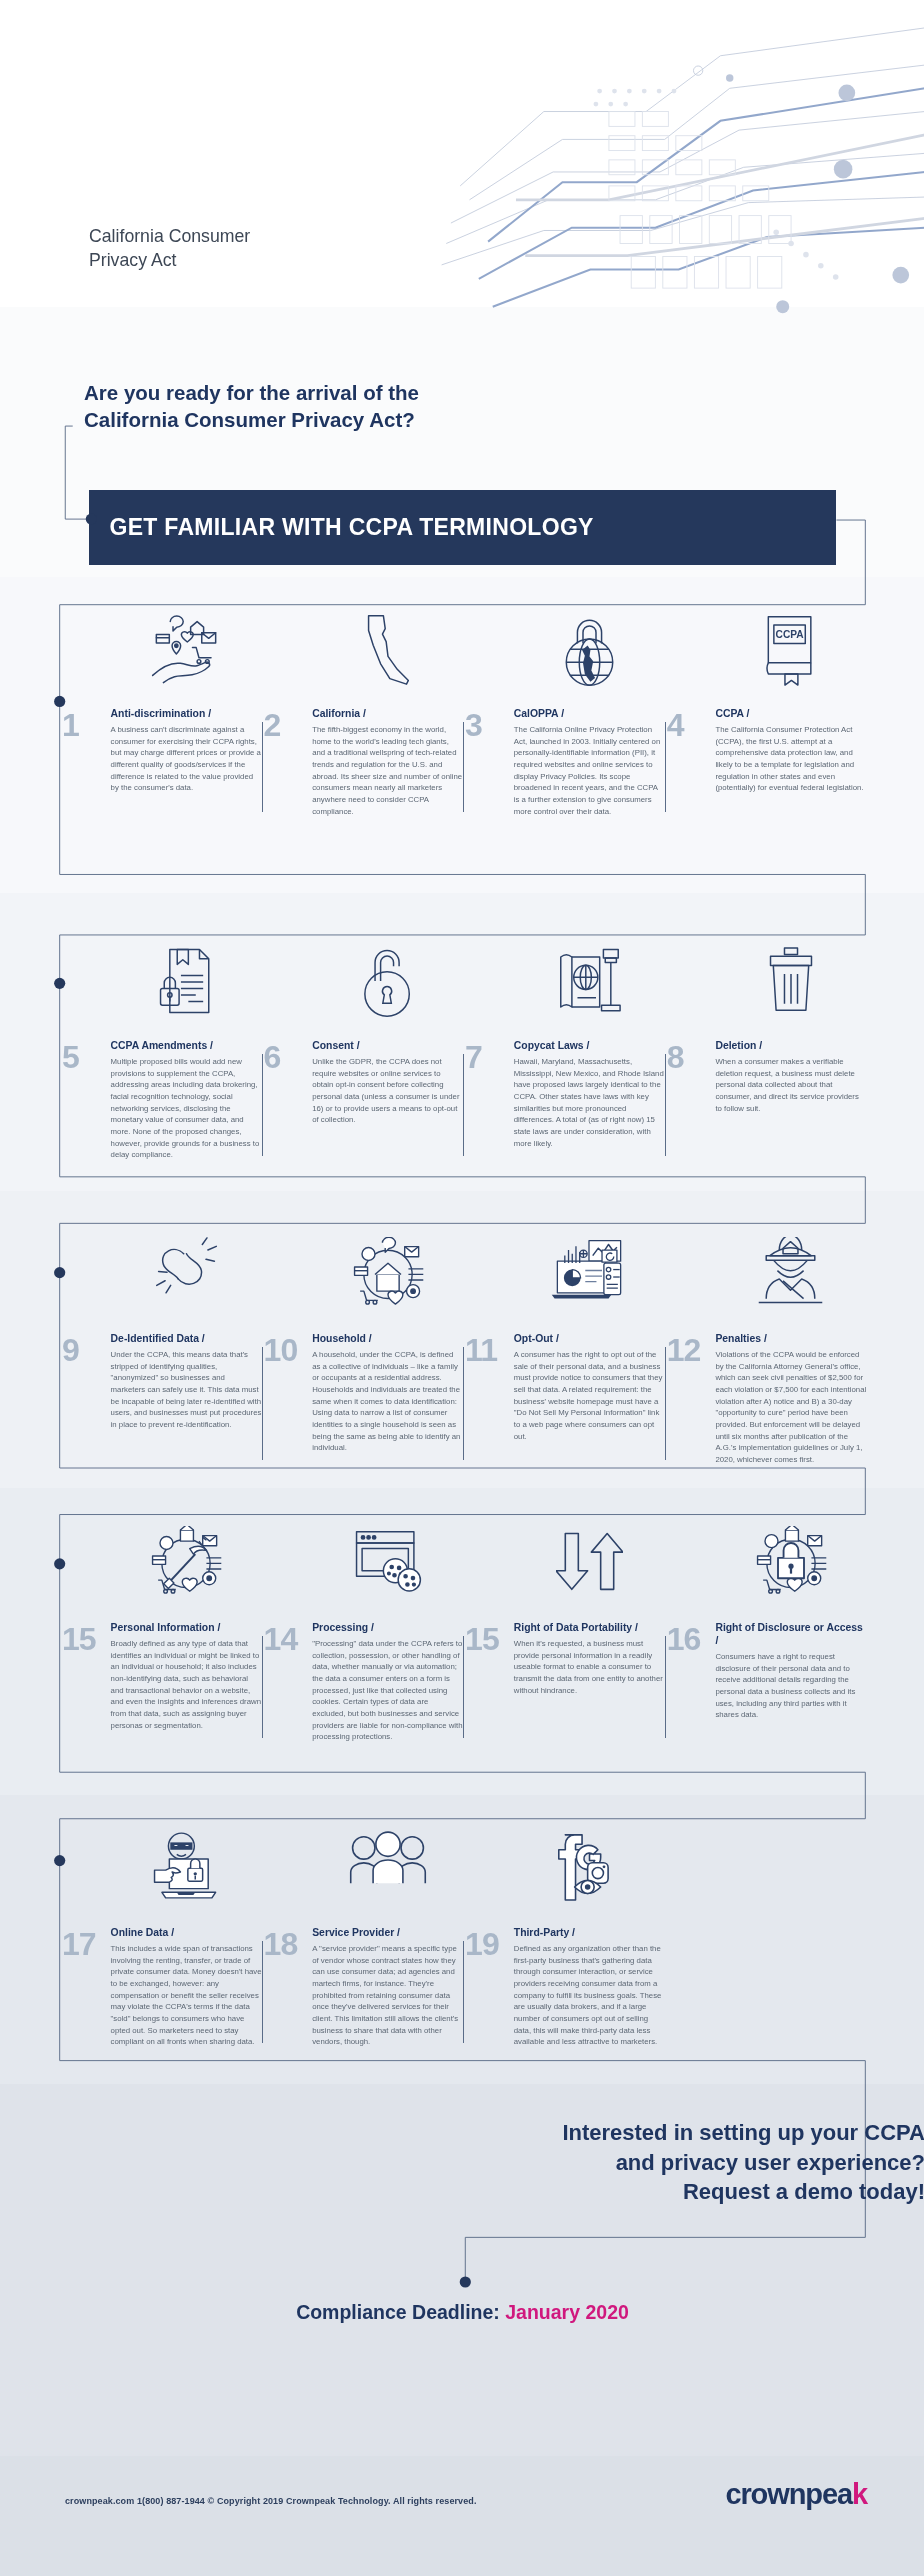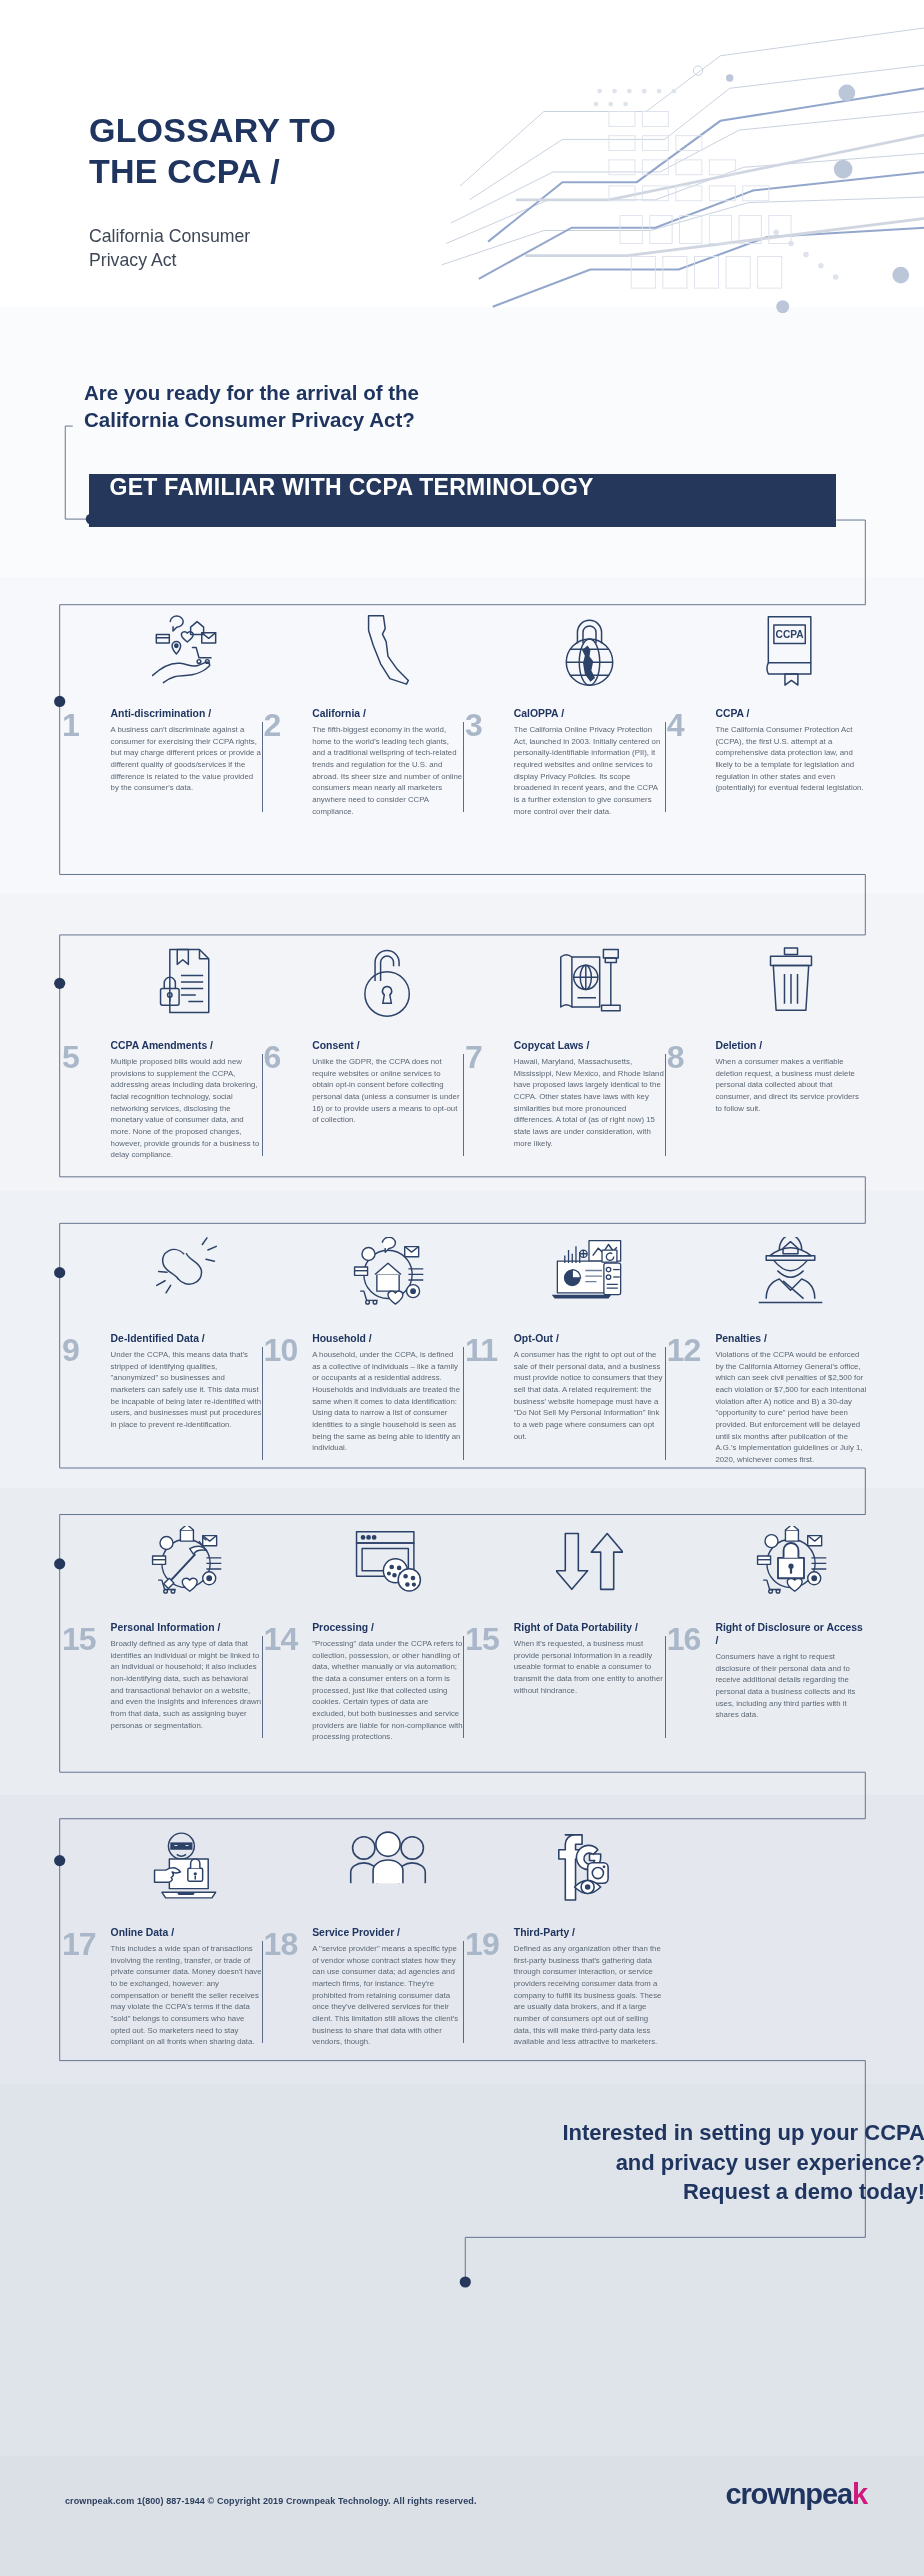--- a/index.html
+++ b/index.html
@@ -41,22 +41,22 @@
     position: absolute; left: 89px; top: 225px;
     font-size: 17.7px; line-height: 1.35; font-weight: 400; color: #3d4755;
   }
 
   
   .intro-q {
     position: absolute; left: 84px; top: 379px;
     font-size: 20.5px; font-weight: 700; line-height: 1.32; color: #1f3560;
   }
   .banner {
-    position: absolute; left: 89px; top: 474px; width: 747px; height: 53px;
-    background: #25385c; display: flex; align-items: flex-start; padding-left: 20.5px;
+    position: absolute; left: 89px; top: 490px; width: 747px; height: 75px;
+    background: #25385c; display: flex; align-items: center; padding-left: 20.5px;
   }
   .banner-text {
     color: #fff; font-size: 23px; font-weight: 700; letter-spacing: 0.3px;
   }
 
   
   .wires { position: absolute; left: 0; top: 0; width: 925px; height: 2576px; pointer-events: none; }
 
   
   .row {
@@ -182,24 +182,20 @@
           <circle cx="302" cy="112" r="2.6"></circle>
           <circle cx="318" cy="112" r="2.6"></circle>
         <circle cx="480" cy="250" r="3"></circle>
           <circle cx="496" cy="262" r="3"></circle>
           <circle cx="512" cy="274" r="3"></circle>
         <circle cx="528" cy="286" r="3"></circle>
           <circle cx="544" cy="298" r="3"></circle>
       </g>
       <circle cx="396" cy="76" r="5" fill="none" stroke="#c3cbdb"></circle>
     </svg>
-    <div class="hero-title">
-      <div>GLOSSARY TO</div>
-      <div>THE CCPA /</div>
-    </div>
     <div class="hero-sub">
       <div>California Consumer</div>
       <div>Privacy Act</div>
     </div>
   </div>
 
   <div class="intro-q">
     <div>Are you ready for the arrival of the</div>
     <div>California Consumer Privacy Act?</div>
   </div>
@@ -642,20 +638,23 @@
     </div>
     <div class="cell empty"></div>
   </div>
 
   <div class="cta">
     <div>Interested in setting up your CCPA</div>
     <div>and privacy user experience?</div>
     <div>Request a demo today!</div>
   </div>
 
+  <div class="deadline">
+    <span>Compliance Deadline: </span><span class="date">January 2020</span>
+  </div>
 
   <div class="footer-bar"></div>
   <div class="footer-text">crownpeak.com  1(800) 887-1944 © Copyright 2019 Crownpeak Technology. All rights reserved.</div>
   <div class="logo">
     <span>crownpea</span><span class="k">k</span>
   </div>
 
 </div>
 
 

